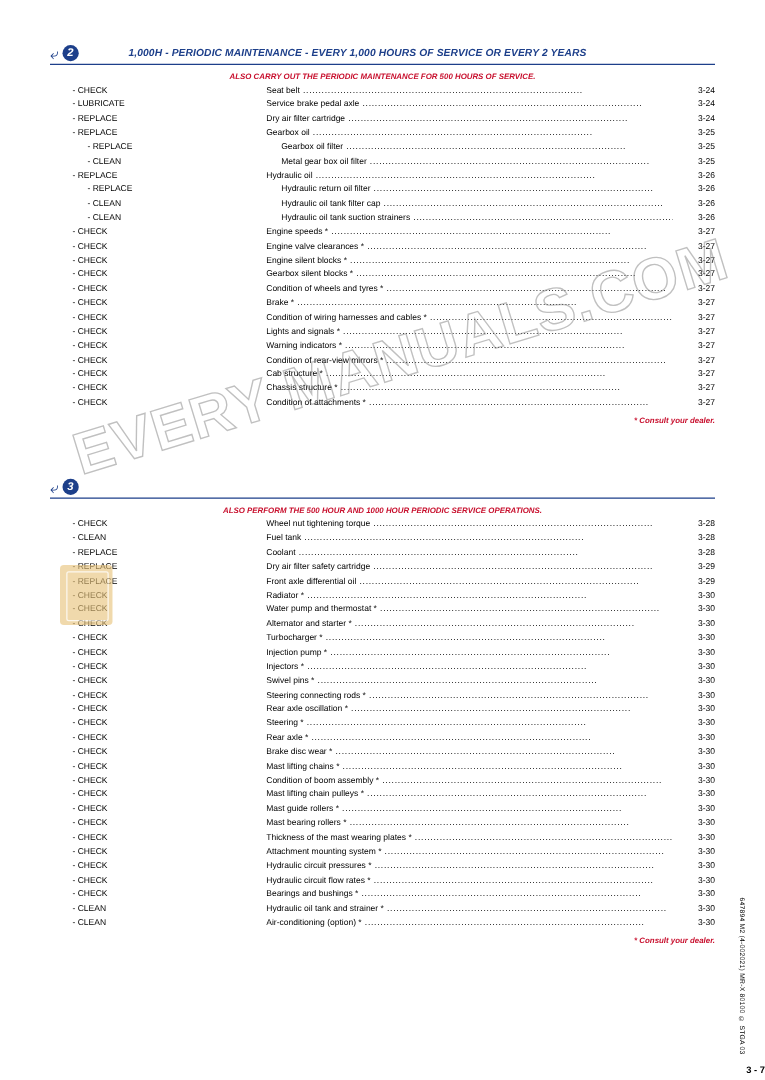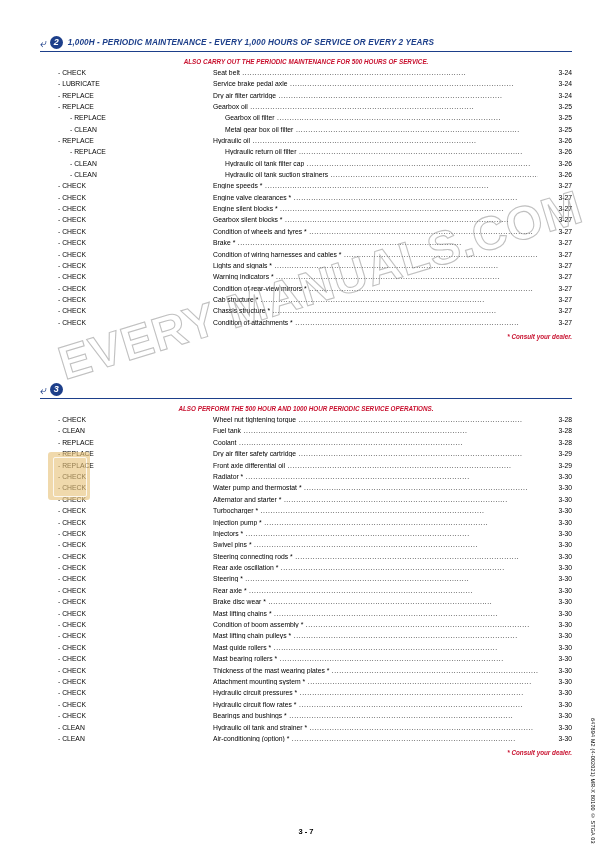--- a/index.html
+++ b/index.html
@@ -57,20 +57,21 @@
     line-height: 13px;
     margin-right: 5px;
     font-style: italic;
   }
   .sec-title {
     color: #1d3f8a;
     font-size: 8.2px;
     font-weight: bold;
     font-style: italic;
     letter-spacing: 0.1px;
+    margin-left: 35px;
   }
 
   .sec-note {
     text-align: center;
     color: #c8102e;
     font-size: 6.3px;
     font-weight: bold;
     font-style: italic;
     margin-top: 6px;
     margin-bottom: 4px;
@@ -117,24 +118,24 @@
     color: #c8102e;
     font-size: 6.3px;
     font-style: italic;
     font-weight: bold;
     margin-top: 3px;
   }
 
   
   .footer-page {
     position: absolute;
-    bottom: 28px;
+    bottom: 4px;
     left: 0;
     right: 0;
-    text-align: center;
+    text-align: right;
     font-size: 7.5px;
     font-weight: bold;
     color: #000000;
   }
   .footer-code {
     position: absolute;
     right: 16px;
     bottom: 20px;
     font-size: 5.4px;
     color: #000000;

